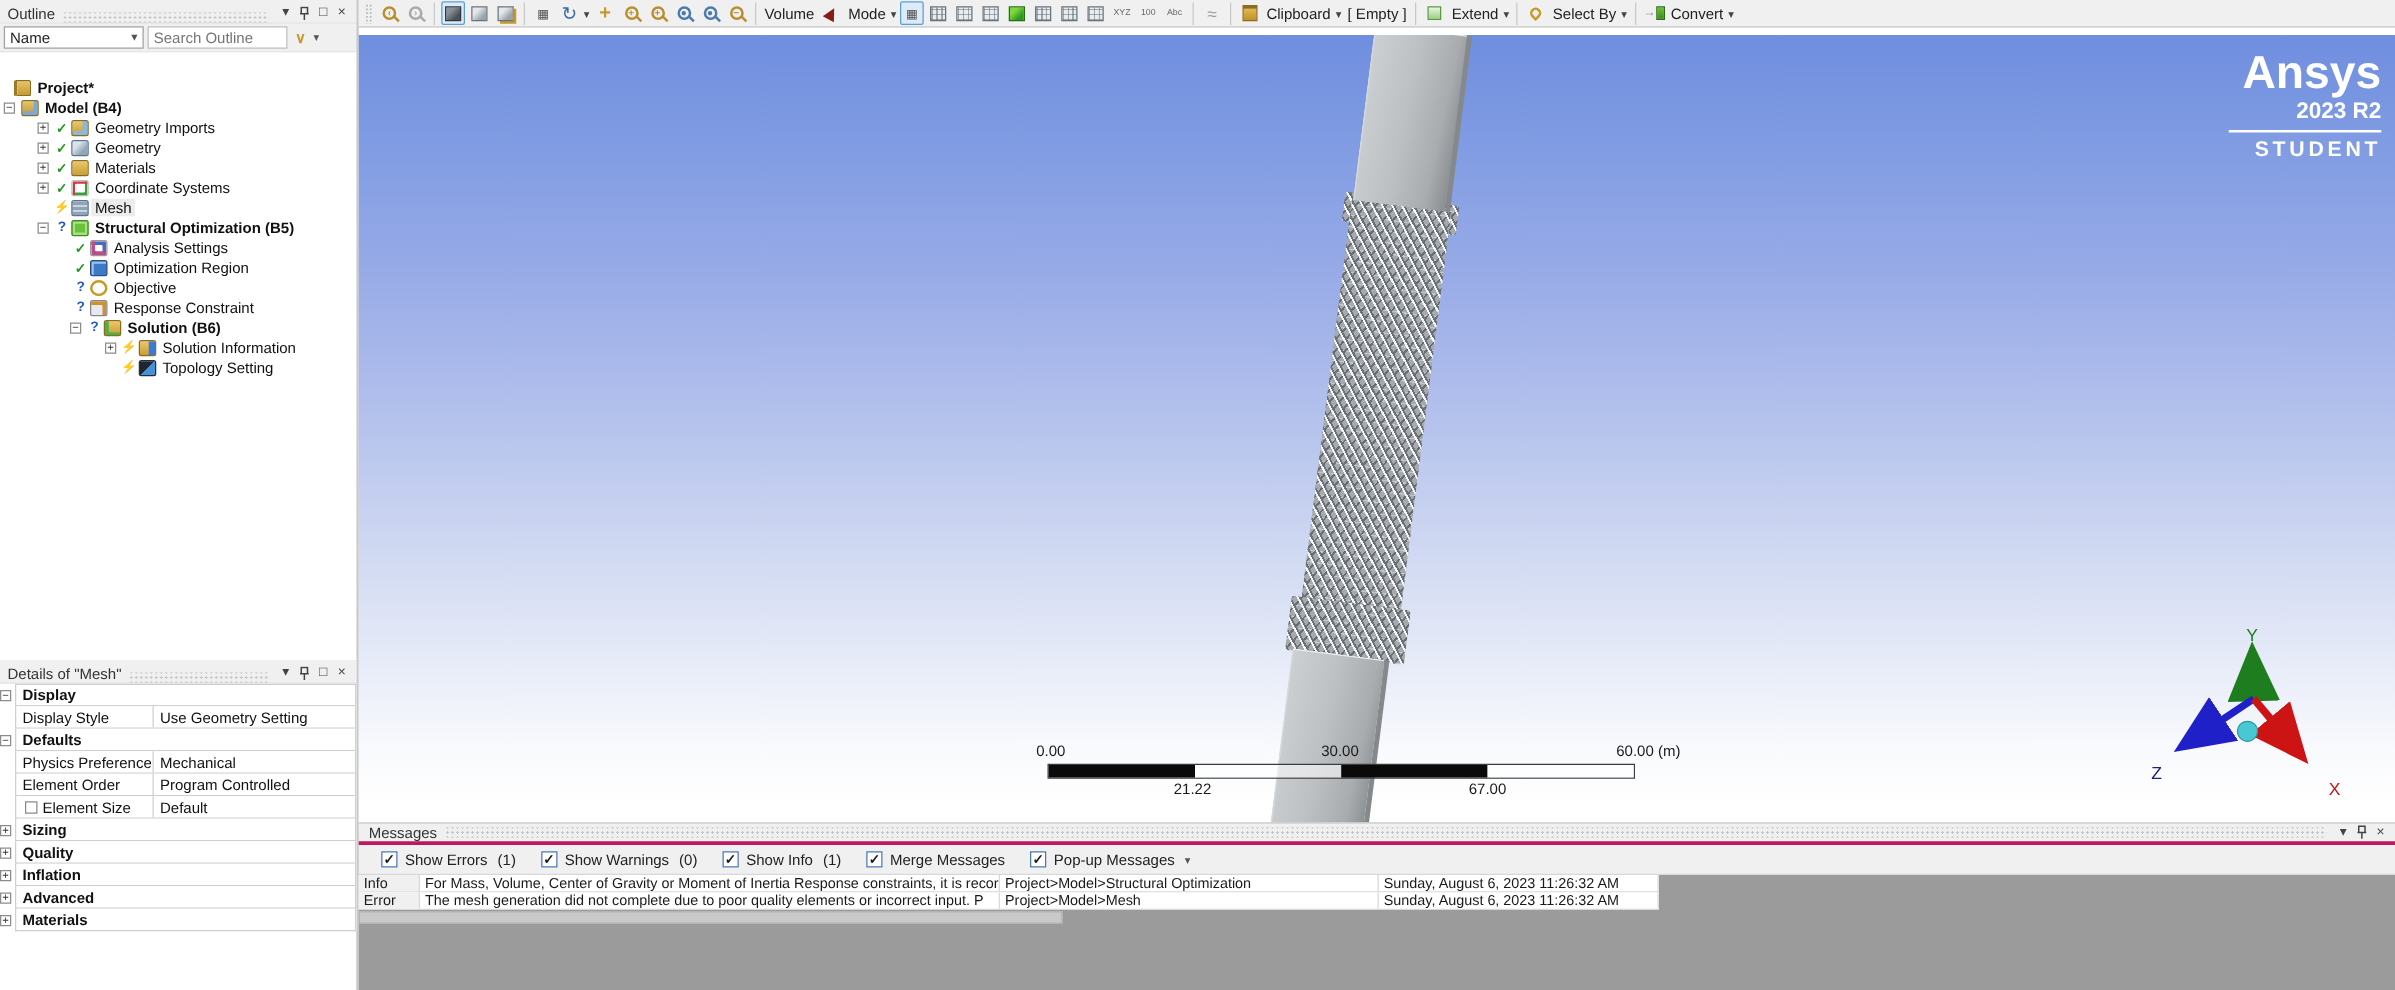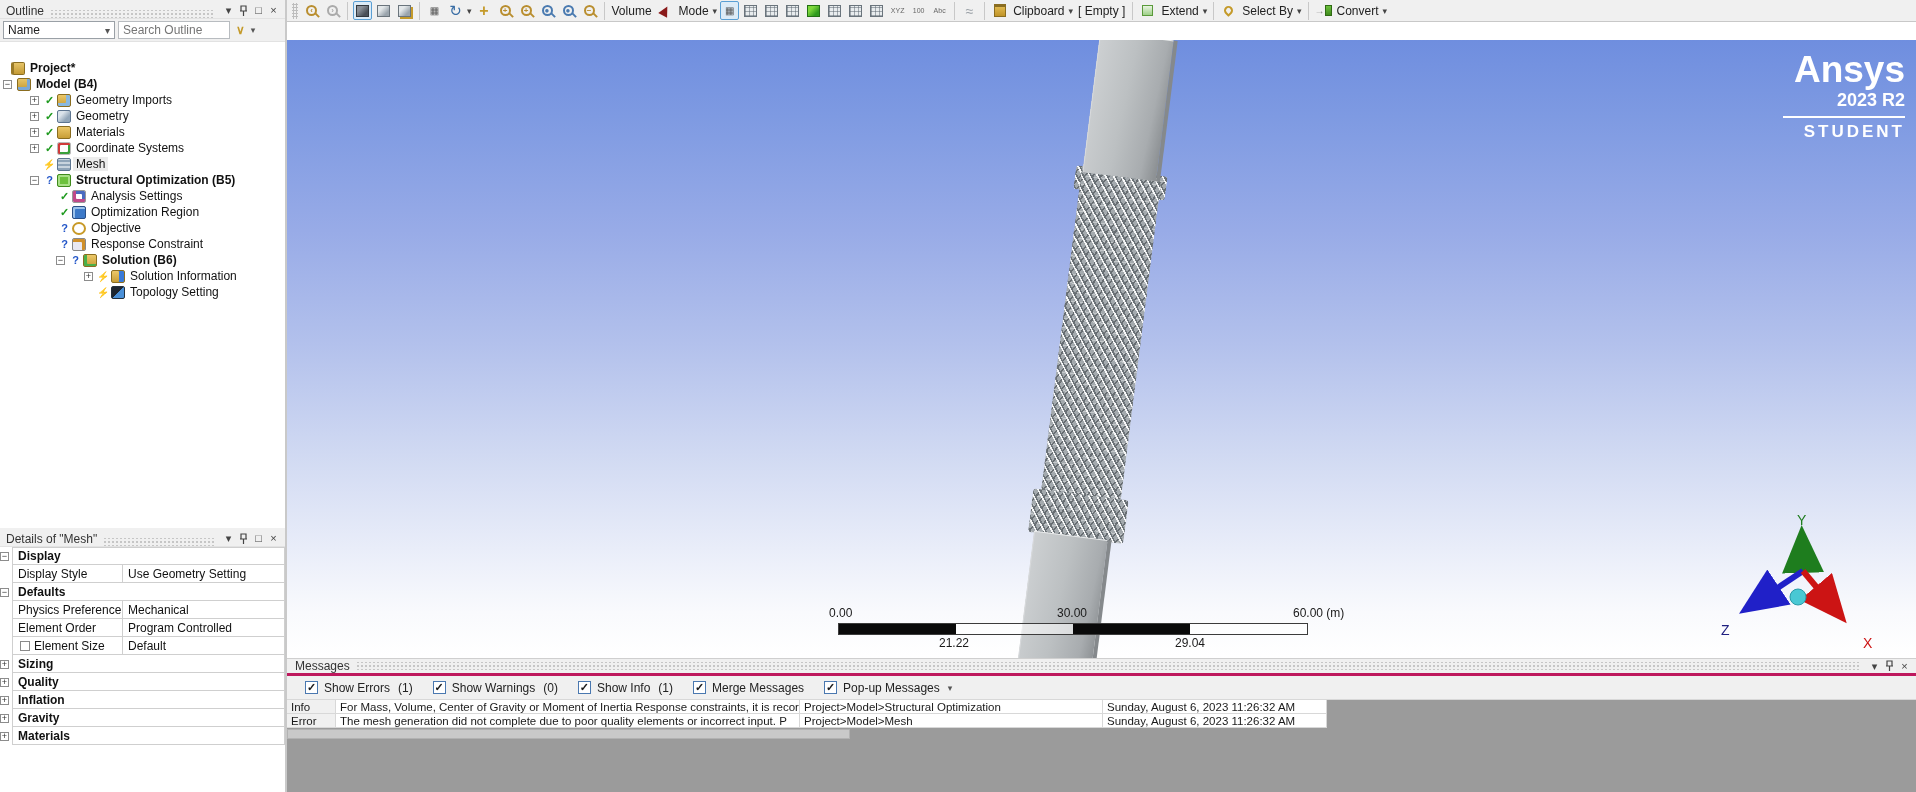--- a/index.html
+++ b/index.html
@@ -16,21 +16,21 @@
   .tbtn svg { display:block; }
 
   #filter-row { height:23px; background:#f0f0f0; display:flex; align-items:center; padding:2px 3px; gap:3px; border-bottom:1px solid #e2e2e2; }
   #name-select { width:112px; height:18px; background:#fff; border:1px solid #9aa0a6; display:flex; align-items:center; padding:0 4px; color:#222; }
   #name-select .caret { margin-left:auto; color:#555; font-size:10px; }
   #search-outline { width:112px; height:18px; border:1px solid #b8bcc0; background:#fff; padding:0 4px; font-family:"Liberation Sans",sans-serif; font-size:12px; color:#999; }
   .gold-chev { color:#c49a2a; font-weight:bold; font-size:12px; padding:0 3px; }
   .mini-caret { color:#555; font-size:9px; }
 
   
-  #tree { position:absolute; left:0; top:60px; width:285px; height:486px; background:#fff; overflow:hidden; padding-top:0; }
+  #tree { position:absolute; left:0; top:42px; width:285px; height:486px; background:#fff; overflow:hidden; padding-top:20px; }
   .tree-row { height:16px; display:flex; align-items:center; white-space:nowrap; }
   .tree-row.selected .tl { background:#ececec; }
   .tl { padding:0 3px; color:#111; }
   .bold .tl { font-weight:bold; }
   .expander { width:9px; height:9px; border:1px solid #8c8c8c; background:#fff; font-size:9px; line-height:7px; text-align:center; color:#333; display:inline-block; flex:none; margin-right:4px; }
   .spacer { width:13px; flex:none; display:inline-block; }
   .status { width:13px; flex:none; text-align:center; font-weight:bold; font-size:11px; }
   .status.green { color:#1f9a1f; }
   .status.gold  { color:#e0a800; font-size:10px; }
   .status.blue  { color:#2356c8; }
@@ -83,21 +83,21 @@
   .cube.grid { background-image:repeating-linear-gradient(0deg,rgba(90,100,110,.5) 0 1px,transparent 1px 4px),repeating-linear-gradient(90deg,rgba(90,100,110,.5) 0 1px,transparent 1px 4px); background-color:#e8ecee; }
   .cursor-tri { width:0; height:0; border-left:5px solid transparent; border-right:5px solid transparent; border-bottom:10px solid #8a1a1a; transform:rotate(28deg); display:inline-block; }
   .tb-label { margin:0 3px; color:#222; font-size:12px; }
   .tb-caret { font-size:9px; color:#444; margin:0 2px 0 1px; }
   .tinytxt { font-size:7px; color:#666; letter-spacing:0; }
   .clip { width:12px; height:13px; background:linear-gradient(#e0b84e,#c09428); border:1px solid #8a6d20; border-top:3px solid #8a6d20; display:inline-block; }
   .pinloc { width:9px; height:9px; border:2px solid #c49a2a; border-radius:50% 50% 50% 0; transform:rotate(-45deg); display:inline-block; }
   .greensq { width:11px; height:11px; background:linear-gradient(#6cc13c,#3f8a1c); border:1px solid #2f6a14; display:inline-block; }
 
   
-  #viewport { position:absolute; left:0; top:40px; width:1629px; height:636px; overflow:hidden;
+  #viewport { position:absolute; left:0; top:28px; width:1629px; height:636px; overflow:hidden;
     background:linear-gradient(180deg,#6f8edf 0%, #7e9ae2 12%, #98abe7 30%, #b3c1ec 48%, #d0d9f2 65%, #e9edf9 80%, #f9fafd 90%, #ffffff 97%); }
 
   
   #beam { position:absolute; left:813px; top:-4px; width:78px; height:662px; transform:rotate(7.2deg); transform-origin:50% 0; }
   .blockface { position:absolute; background:linear-gradient(95deg,#cdd0d2 0%,#bcc0c2 45%,#a8acaf 80%,#8e9295 97%); border-right:4px solid #85898c; box-shadow:inset 0 1px 0 #e8eaeb, inset 1px 0 0 #d8dadc; }
   .lat { position:absolute; background-color:#a4aaae;
     background-image:
       repeating-linear-gradient(55deg, rgba(255,255,255,.9) 0 1.5px, rgba(105,112,117,.95) 1.5px 3px, transparent 3px 7px),
       repeating-linear-gradient(-55deg, rgba(62,68,73,.6) 0 1.5px, transparent 1.5px 6px),
       repeating-linear-gradient(0deg, rgba(255,255,255,.35) 0 1px, transparent 1px 9px); }
@@ -341,21 +341,21 @@
             </span>
           <div class="d-cells">
               <span class="d-section">Inflation</span>
             </div>
         </div>
         <div class="d-row">
           <span class="d-gutter">
               <span class="expander">+</span>
             </span>
           <div class="d-cells">
-              <span class="d-section">Gravity</span>
+              <span class="d-section">Advanced</span>
             </div>
         </div>
         <div class="d-row">
           <span class="d-gutter">
               <span class="expander">+</span>
             </span>
           <div class="d-cells">
               <span class="d-section">Materials</span>
             </div>
         </div>
@@ -490,21 +490,21 @@
 
       <div id="ruler">
         <span class="seg b"></span>
         <span class="seg w"></span>
         <span class="seg b"></span>
         <span class="seg w"></span>
       </div>
       <span class="rlabel" style="left:542px;top:566px">0.00</span>
       <span class="rlabel" style="left:652px;top:596px">21.22</span>
       <span class="rlabel" style="left:770px;top:566px">30.00</span>
-      <span class="rlabel" style="left:888px;top:596px">29.04</span>
+      <span class="rlabel" style="left:888px;top:596px">67.00</span>
       <span class="rlabel" style="left:1006px;top:566px">60.00 (m)</span>
 
       <svg id="triad" viewBox="0 0 1629 636">
         <defs>
           <marker id="ahg" orient="auto" markerWidth="10" markerHeight="10" refX="6" refY="3.5">
               <path d="M0,0 L8,3.5 L0,7 z" fill="#1e7d1e"></path>
             </marker>
           <marker id="ahb" orient="auto" markerWidth="10" markerHeight="10" refX="6" refY="3.5">
               <path d="M0,0 L8,3.5 L0,7 z" fill="#2020c8"></path>
             </marker>

